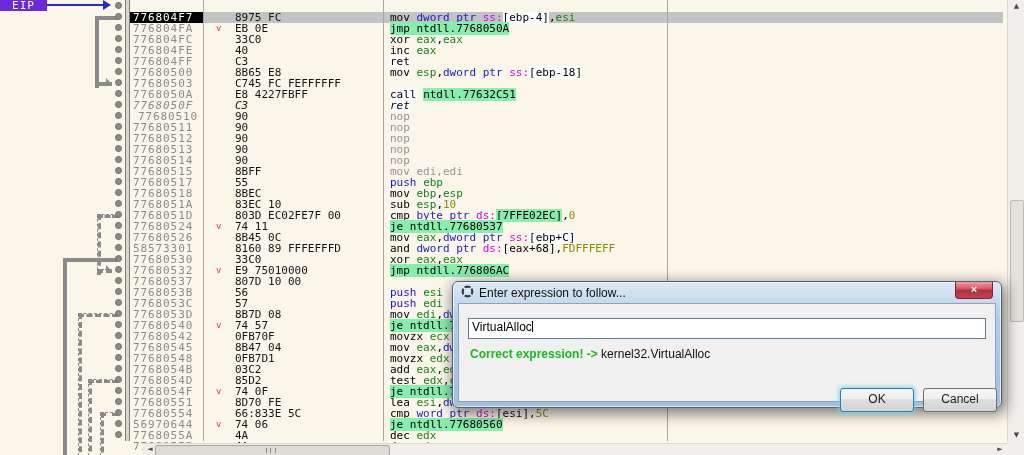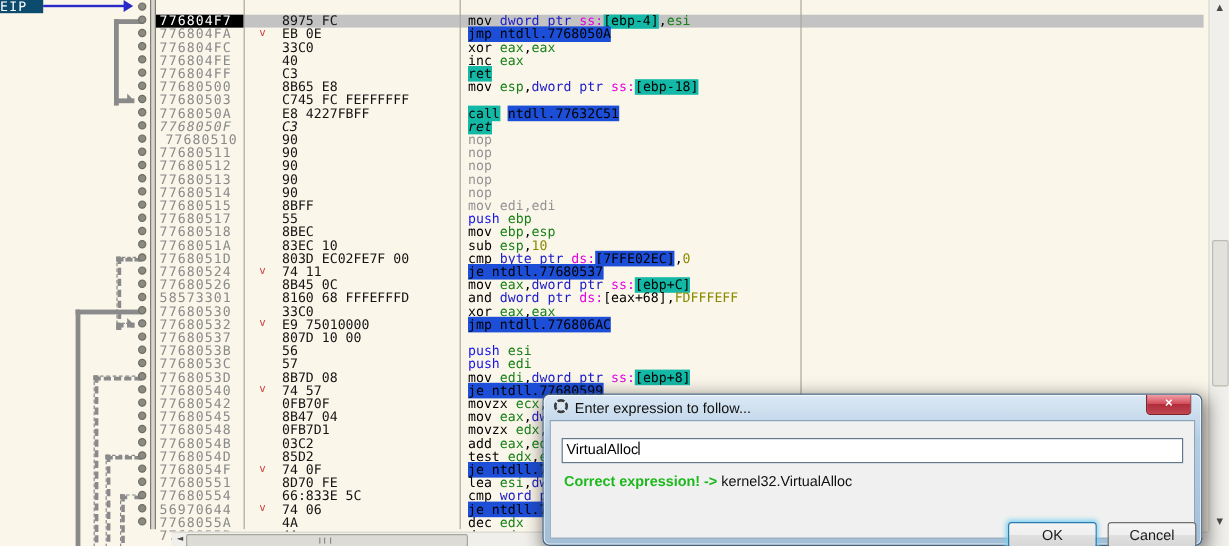--- a/index.html
+++ b/index.html
@@ -9,32 +9,32 @@
   #rows{position:absolute;left:0;top:12px;width:1003px;height:441px;overflow:hidden;z-index:1;padding-left:48px;}
   .row{position:absolute;left:130px;width:873px;height:11px;white-space:nowrap;}
   .row.eip{background:#c3c3c3;}
   .addr{position:absolute;left:3px;top:0;width:70px;color:#8a8a8a;letter-spacing:.9px;}
   .row.eip .addr{left:0;padding-left:3px;width:70px;background:#000;color:#fff;}
   .jmark{position:absolute;left:86px;top:0;color:#cc4040;font-size:9px;}
   .bytes{position:absolute;left:105px;top:0;color:#141414;}
   .disasm{position:absolute;left:260px;top:0;}
   .t-k{color:#000}.t-r{color:#188018}.t-b{color:#2020c8}.t-p{color:#1515e6}
   .t-s{color:#e000e0}.t-v{color:#8a8a00}.t-g{color:#949494}
-  .t-yb{background:#1d4ed8;color:#000}.t-cb{background:#14b8a6;color:#000}
+  .t-yb{background:#86efac;color:#000}.t-cb{background:#ffffff;color:#000}
   
   #margin{position:absolute;left:0;top:0;width:130px;height:455px;z-index:2;}
   #dots{position:absolute;left:0;top:0;width:130px;height:441px;overflow:hidden;}
   .bp-dot{position:absolute;left:115px;width:5px;height:5px;border-radius:50%;
     background:#8b8b83;border:1px solid #6d6d65;}
   .jline{position:absolute;}
   .jl-solid{border-color:#8a8a8a;border-style:solid;}
   .jl-dashed{border-color:#8a8a8a;border-style:dashed;}
   .jarrow{position:absolute;width:0;height:0;border:4px solid transparent;border-left-color:#8a8a8a;}
-  #eip-label{position:absolute;left:0;top:0;width:36px;height:11px;background:#0c4a6e;
-    color:#fff;letter-spacing:1px;}
+  #eip-label{position:absolute;left:0;top:0;width:47px;height:11px;background:#6d28d9;
+    color:#fff;text-align:center;letter-spacing:1px;}
   #eip-line{position:absolute;left:36px;top:4px;width:68px;height:2px;background:#2929c8;}
   #eip-head{position:absolute;left:103px;top:0;width:0;height:0;
     border:5px solid transparent;border-left:8px solid #2929c8;}
   
   .vsep{position:absolute;top:0;height:441px;width:1px;background:#aaa79e;z-index:2;}
   #sep-dots{position:absolute;left:125px;top:0;width:3px;height:441px;z-index:2;
     background:#d8d5cc;border-left:1px solid #7d7d76;border-right:1px solid #7d7d76;}
   
   .sb{position:absolute;background:#f0efeb;z-index:3;color:#4a4a4a;}
   #vscroll{left:1007px;top:0;width:17px;height:443px;border-left:1px solid #dcd9d0;}
@@ -51,21 +51,21 @@
     border:1px solid #a9a69c;border-radius:2px;}
   #hs-grip{position:absolute;left:110px;top:2px;width:8px;height:5px;
     border-left:1px solid #8a8a80;border-right:1px solid #8a8a80;}
   #hs-grip::after{content:"";position:absolute;left:3px;top:0;width:1px;height:5px;background:#8a8a80;}
   #sb-corner{left:1007px;top:443px;width:17px;height:12px;}
   
   #dialog{position:absolute;left:452px;top:281px;width:548px;height:125px;z-index:10;
     border-radius:6px;border:1px solid #44617e;
     background:linear-gradient(#dce9f5,#b4cde3 30%,#a3bfd8);
     box-shadow:2px 4px 14px 2px rgba(25,25,25,.55), inset 0 0 0 1px rgba(255,255,255,.65);
-    font-family:"Liberation Sans",sans-serif;font-size:12px;line-height:normal;margin-top:47px;}
+    font-family:"Liberation Sans",sans-serif;font-size:12px;line-height:normal;}
   #dlg-title{position:absolute;left:26px;top:4px;color:#101010;}
   #dlg-icon{position:absolute;left:8px;top:3px;}
   #dlg-close{position:absolute;right:8px;top:0;width:36px;height:16px;
     border:1px solid #7e222c;border-top:none;border-radius:0 0 4px 4px;
     background:linear-gradient(#f0a0a8,#d4505c 45%,#b02e3c 50%,#c14450);
     color:#fff;font-weight:bold;font-size:11px;text-align:center;line-height:14px;cursor:default;}
   #dlg-client{position:absolute;left:5px;right:5px;top:21px;bottom:5px;
     background:#f0f0f0;border:1px solid #8aa4bc;}
   #dlg-input{position:absolute;left:9px;right:9px;top:14px;height:17px;background:#fff;
     border:1px solid #62788c;padding:1px 3px;white-space:nowrap;color:#000;}
@@ -186,21 +186,21 @@
         <div class="bytes">74 11</div>
         <div class="disasm"><span class="t-yb">je ntdll.77680537</span></div>
       </div>
       <div class="row" style="top: 220px;">
         <div class="addr">77680526</div>
         <div class="bytes">8B45 0C</div>
         <div class="disasm"><span class="t-k">mov </span><span class="t-r">eax</span><span class="t-k">,</span><span class="t-b">dword ptr </span><span class="t-s">ss:</span><span class="t-cb">[ebp+C]</span></div>
       </div>
       <div class="row" style="top: 231px;">
         <div class="addr">58573301</div>
-        <div class="bytes">8160 68 FFFEFFFD</div>
+        <div class="bytes">8160 89 FFFEFFFD</div>
         <div class="disasm"><span class="t-k">and </span><span class="t-b">dword ptr </span><span class="t-s">ds:</span><span class="t-k">[eax+68],</span><span class="t-v">FDFFFEFF</span></div>
       </div>
       <div class="row" style="top: 242px;">
         <div class="addr">77680530</div>
         <div class="bytes">33C0</div>
         <div class="disasm"><span class="t-k">xor </span><span class="t-r">eax</span><span class="t-k">,</span><span class="t-r">eax</span></div>
       </div>
       <div class="row" style="top: 253px;">
         <div class="addr">77680532</div>
         <div class="jmark">v</div>

